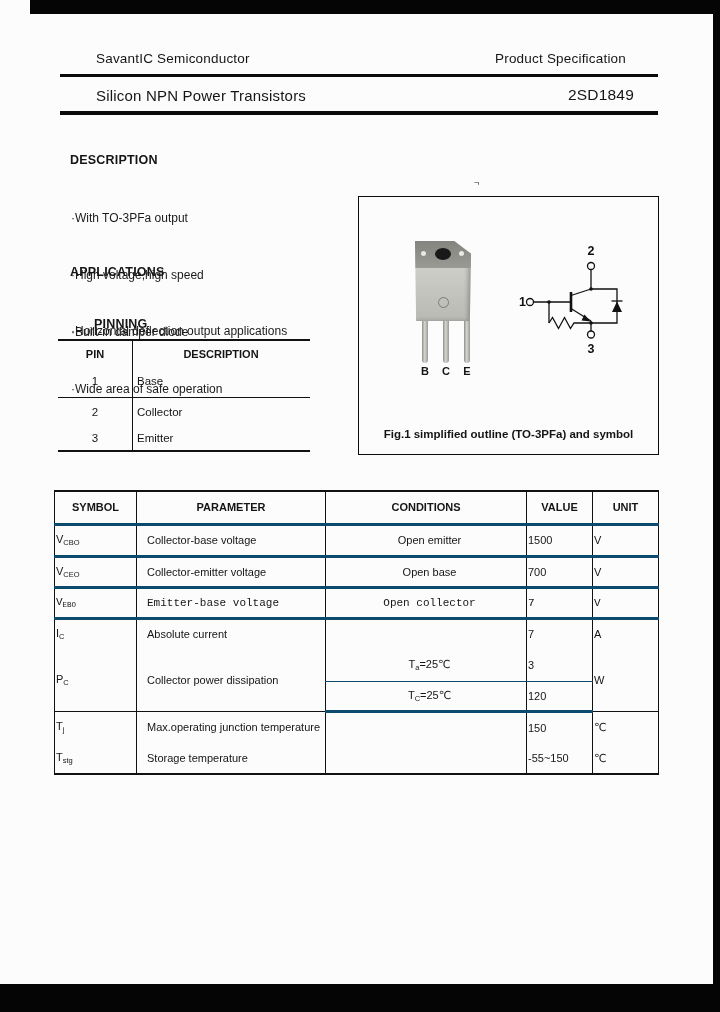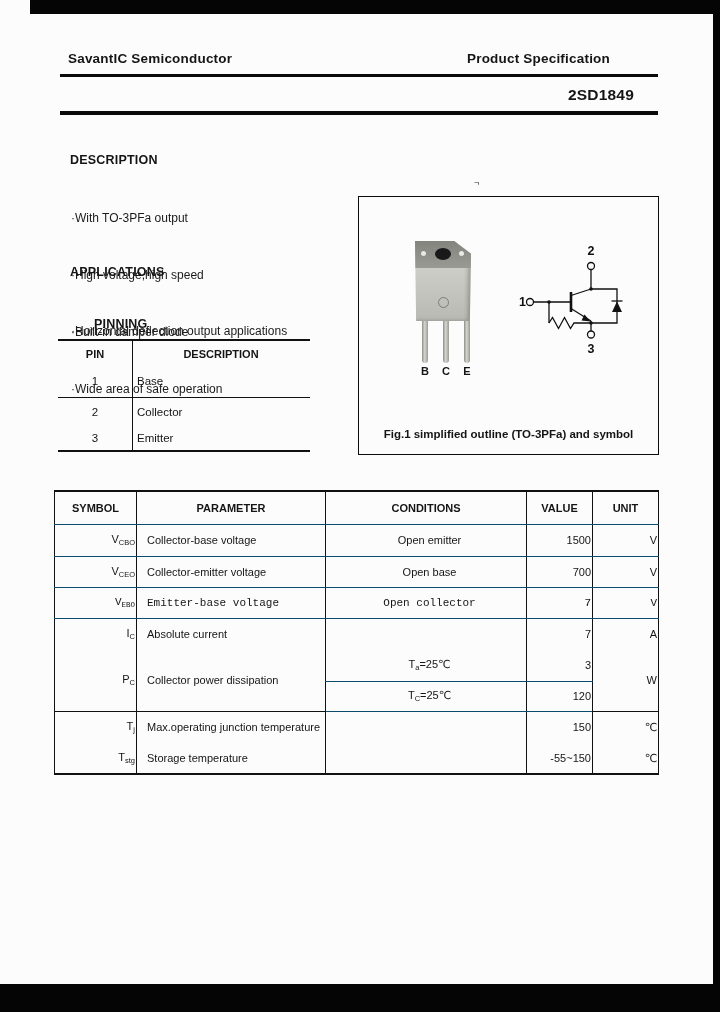--- a/index.html
+++ b/index.html
@@ -31,42 +31,43 @@
   .pkg-hole{position:absolute;left:20px;top:7px;width:16px;height:12px;background:#191919;border-radius:50%;}
   .pkg-dot{position:absolute;top:10px;width:5px;height:5px;border-radius:50%;background:#e8e8e4;}
   .pkg-ring{position:absolute;left:23px;top:56px;width:9px;height:9px;border:1.5px solid #7d7d77;border-radius:50%;}
   .leg{position:absolute;top:80px;width:6px;height:42px;background:linear-gradient(90deg,#8f8f89,#d6d6d0 45%,#9a9a94);border-radius:0 0 3px 3px;}
   .leg-lbl{position:absolute;top:124px;width:20px;text-align:center;font-size:11px;font-weight:bold;}
   
   .rt{position:absolute;left:54px;top:490px;width:604px;border:1px solid #111;border-top:2px solid #111;border-bottom:2px solid #111;font-size:11px;}
   .rt th{font-size:11px;font-weight:bold;text-align:center;border-left:1px solid #111;}
   .rt td{border-left:1px solid #111;}
   .rt th:first-child,.rt td.fc{border-left:none;}
-  .rt tr.bb>td,.rt tr.bb>th{border-bottom:1px solid #0c4a6e;}
+  .rt tr.bb>td,.rt tr.bb>th{border-bottom:3px solid #0c4a6e;}
   .rt td.pb{border-bottom:1px solid #0c4a6e;}
   .rt td.sbb{border-bottom:1px solid #111;}
-  .rt .sym,.rt .val,.rt .unit{text-align:right;margin-top:28px;}
+  .rt .sym,.rt .val,.rt .unit{text-align:left;margin-top:28px;}
   .rt .par{text-align:left;padding-left:10px;}
   .rt .cond{text-align:center;padding-left:8px;}
   sub{font-size:7.5px;vertical-align:-2px;}
-  .hdr-txt{position:absolute;font-size:13px;font-weight:bold;letter-spacing:.2px;}
+  .hdr-txt{position:absolute;font-size:13px;font-weight:normal;letter-spacing:.2px;margin-left:28px;}
   .artifact{position:absolute;font-size:9px;color:#222;}
 </style>
 </head>
 <body>
 
 <div class="page">
 
   <div class="bar" style="left:30px;top:0;width:690px;height:14px;"></div>
   <div class="bar" style="right:0;top:0;width:7px;height:1012px;"></div>
   <div class="bar" style="left:0;bottom:0;width:720px;height:28px;"></div>
 
   <div class="hdr-txt" style="left:68px;top:51px;font-size:13.5px;">SavantIC Semiconductor</div>
   <div class="hdr-txt" style="left:467px;top:51px;font-size:13.5px;">Product Specification</div>
   <div class="rule" style="left:60px;top:74px;width:598px;height:3px;"></div>
+  <div class="hdr-txt" style="left:68px;top:87px;font-size:15px;">Silicon NPN Power Transistors</div>
   <div class="hdr-txt" style="right:86px;top:86px;font-size:15.5px;">2SD1849</div>
   <div class="rule" style="left:60px;top:111px;width:598px;height:4px;"></div>
 
   <div class="sect-h" style="left:70px;top:153px;">DESCRIPTION</div>
   <div class="blist" style="left:71px;top:171px;">
     <div>·With TO-3PFa output</div>
     <div>·High voltage,high speed</div>
     <div>·Built-in damper diode</div>
     <div>·Wide area of safe operation</div>
   </div>

